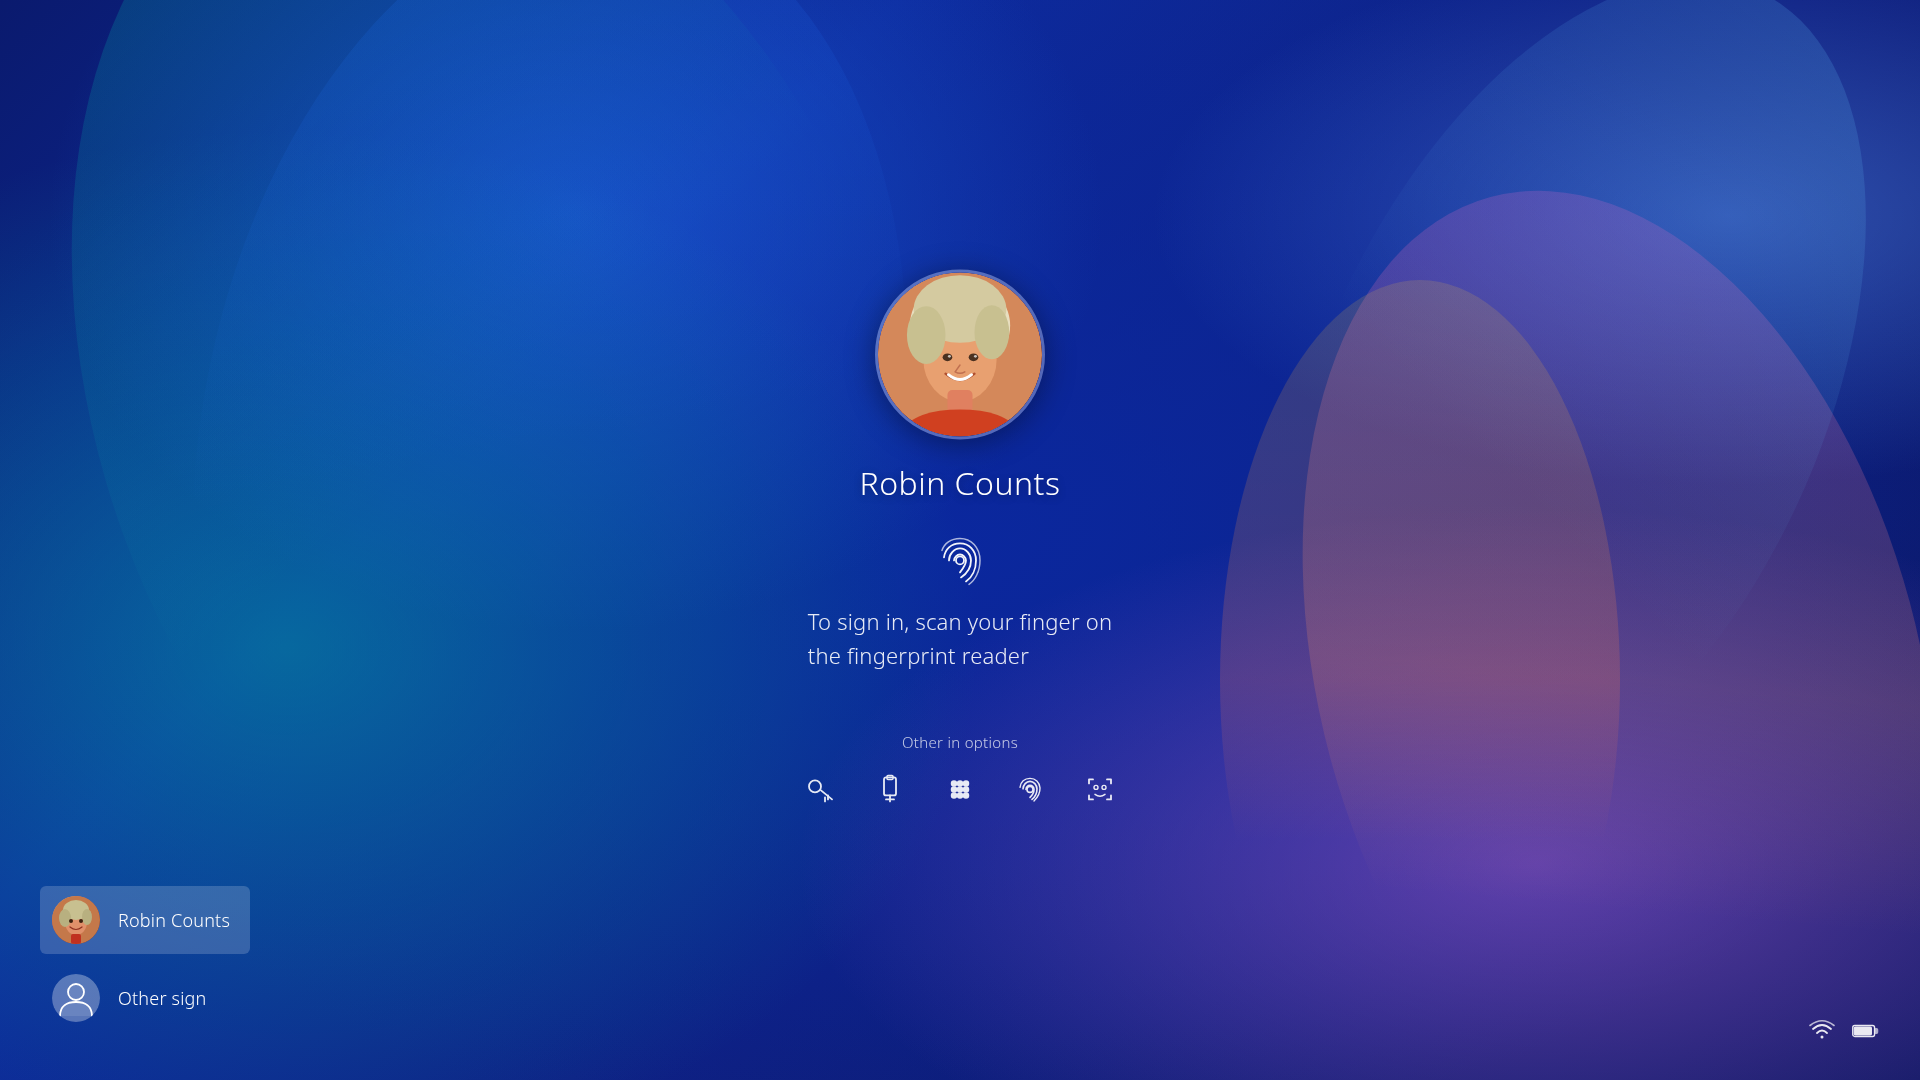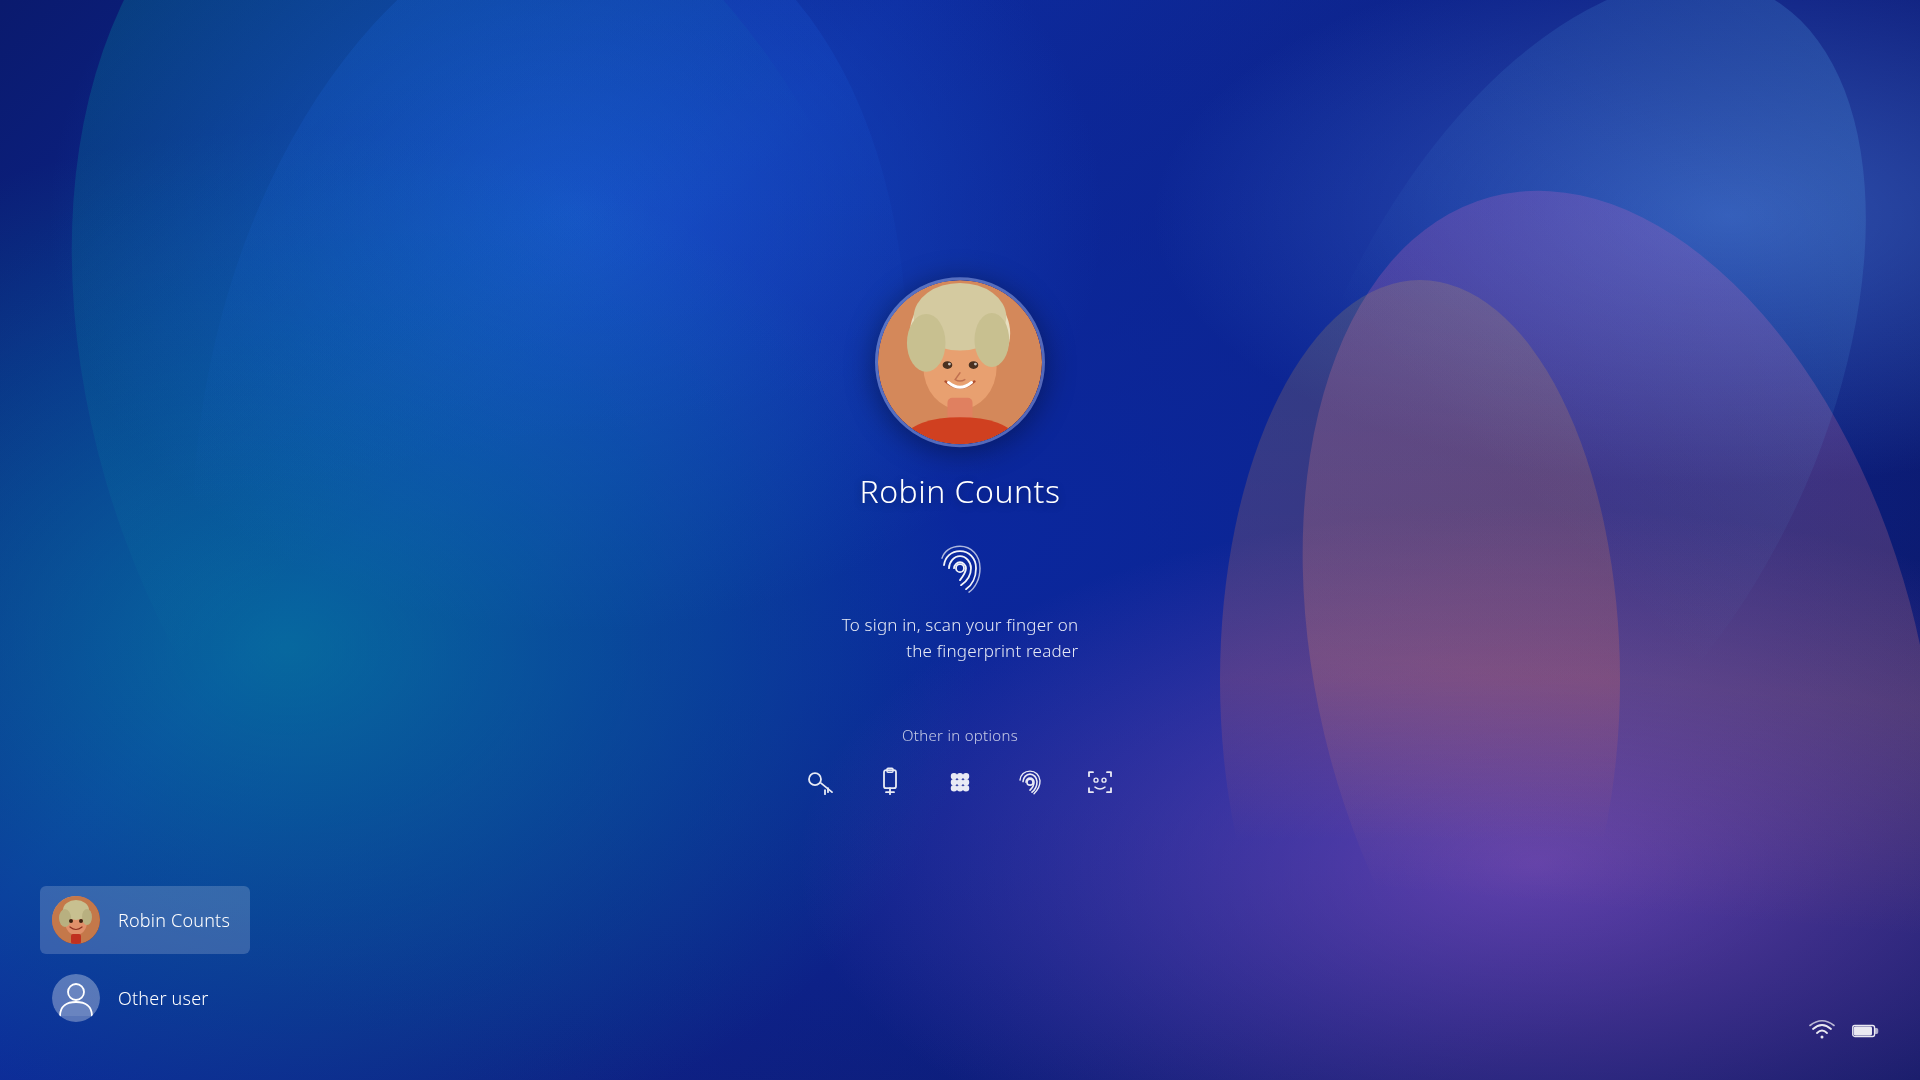--- a/index.html
+++ b/index.html
@@ -157,23 +157,23 @@
 
     .fingerprint-icon {
       width: 52px;
       height: 52px;
       margin-bottom: 18px;
       opacity: 0.95;
     }
 
     .signin-hint {
       color: rgba(255,255,255,0.9);
-      font-size: 17px;
+      font-size: 22px;
       font-weight: 300;
-      text-align: right;
+      text-align: left;
       line-height: 1.55;
       margin-bottom: 60px;
       letter-spacing: 0.2px;
     }
 
     .signin-options-label {
       color: rgba(255,255,255,0.75);
       font-size: 15px;
       font-weight: 300;
       margin-bottom: 16px;
@@ -435,21 +435,21 @@
   <div class="user-item">
     <div class="user-item-avatar">
       <div class="user-item-avatar-generic">
         <svg viewBox="0 0 48 48" xmlns="http://www.w3.org/2000/svg" width="48" height="48">
           <circle cx="24" cy="24" r="24" fill="rgba(255,255,255,0.15)"></circle>
           <circle cx="24" cy="18" r="8" stroke="white" stroke-width="1.8" fill="rgba(255,255,255,0.1)"></circle>
           <path d="M 8 42 C 8 32 15 28 24 28 C 33 28 40 32 40 42" stroke="white" stroke-width="1.8" fill="rgba(255,255,255,0.1)" stroke-linecap="round"></path>
         </svg>
       </div>
     </div>
-    <span class="user-item-name">Other user</span>
+    <span class="user-item-name">Other sign</span>
   </div>
 </div>
 
 <div class="system-tray">
 
   <div class="tray-icon">
     <svg viewBox="0 0 28 28" xmlns="http://www.w3.org/2000/svg">
       <path d="M 14 20 L 14 20" stroke="white" stroke-width="3" stroke-linecap="round"></path>
       <path d="M 9 16 Q 14 11 19 16" stroke="white" stroke-width="1.8" fill="none" stroke-linecap="round"></path>
       <path d="M 5 12 Q 14 4 23 12" stroke="white" stroke-width="1.8" fill="none" stroke-linecap="round"></path>

